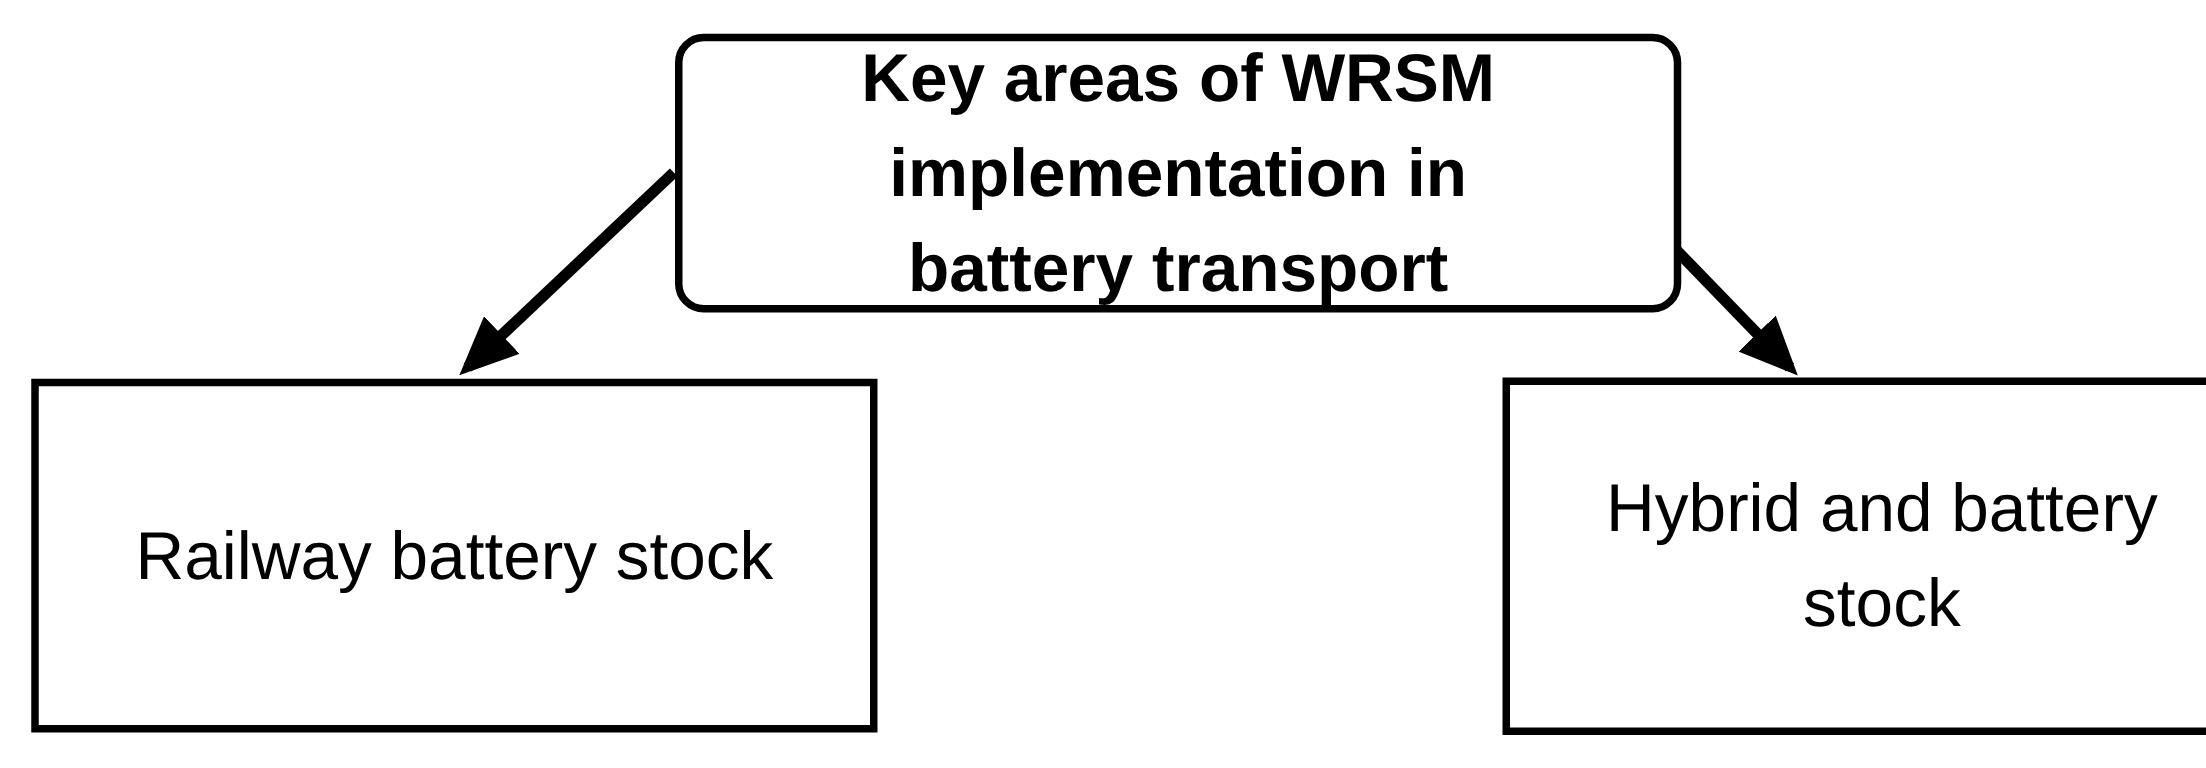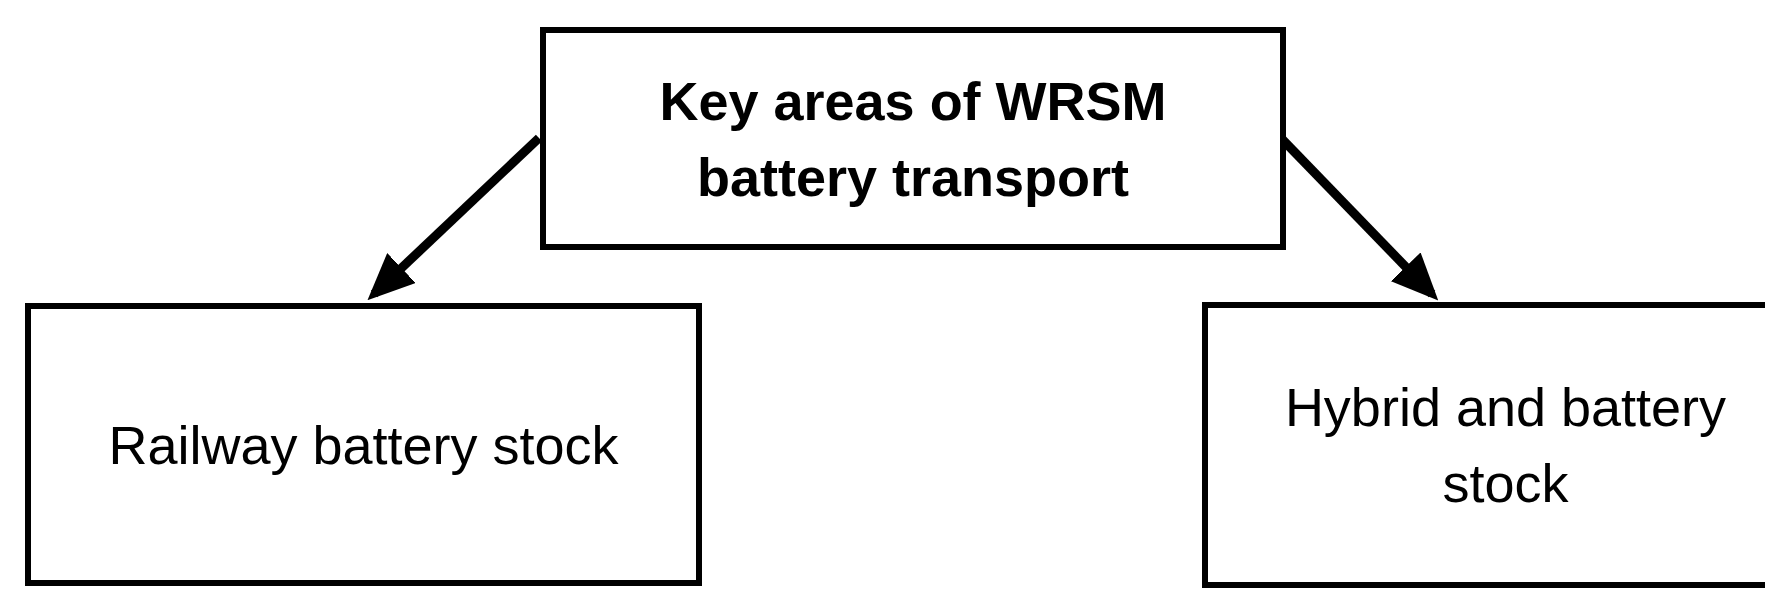--- a/index.html
+++ b/index.html
@@ -35,25 +35,26 @@
     justify-content: center;
     text-align: center;
   }
   .node .line {
     display: block;
     white-space: nowrap;
   }
   .node-root {
     left: 540px;
     top: 27px;
-    width: 746px;
+    width: 805px;
     height: 223px;
     font-size: 54px;
     font-weight: 700;
     line-height: 76px;
+    border-radius: 23px;
   }
   .node-railway {
     left: 25px;
     top: 303px;
     width: 677px;
     height: 283px;
     font-size: 54px;
     font-weight: 400;
     line-height: 76px;
   }
@@ -77,20 +78,21 @@
       <marker id="arrowhead" markerWidth="5.2" markerHeight="4.6" refX="4.2" refY="2.3" orient="auto" markerUnits="strokeWidth">
         <path d="M0,0 L5.2,2.3 L0,4.6 z" fill="#000000"></path>
       </marker>
     </defs>
     <line x1="539" y1="138" x2="374" y2="294" stroke="#000000" stroke-width="9" marker-end="url(#arrowhead)"></line>
     <line x1="1280" y1="137" x2="1432" y2="294" stroke="#000000" stroke-width="9" marker-end="url(#arrowhead)"></line>
   </svg>
 
   <div class="node node-root">
     <span class="line">Key areas of WRSM</span>
+    <span class="line">implementation in</span>
     <span class="line">battery transport</span>
   </div>
 
   <div class="node node-railway">
     <span class="line">Railway battery stock</span>
   </div>
 
   <div class="node node-hybrid">
     <span class="line">Hybrid and battery</span>
     <span class="line">stock</span>

